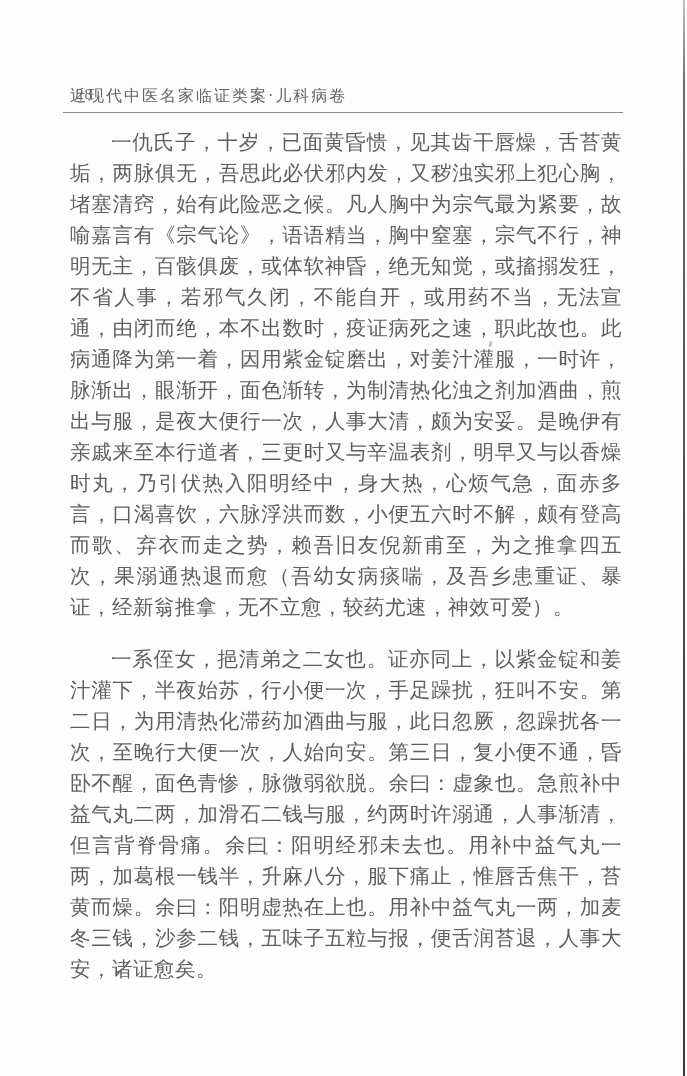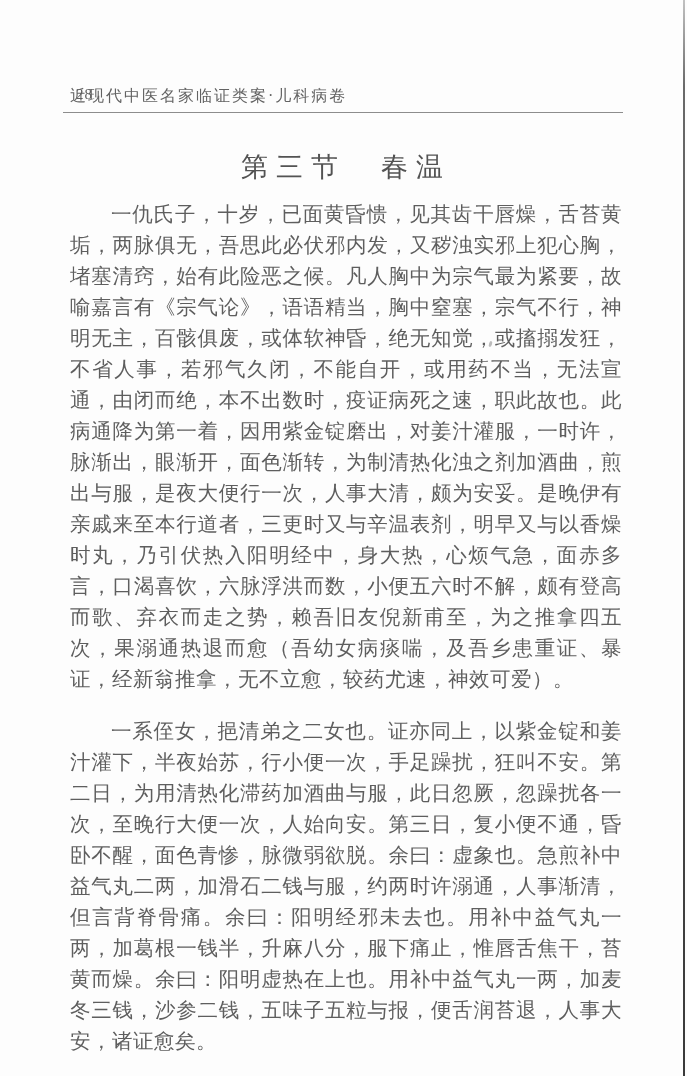--- a/index.html
+++ b/index.html
@@ -94,21 +94,20 @@
 <div class="page">
   <div class="content">
 
     <div class="page-header">
       <span class="page-number">28</span>
       <div class="running-head">近现代中医名家临证类案·儿科病卷</div>
     </div>
 
     <div class="header-rule"></div>
 
-    <div class="section-title">第三节　春温</div>
 
 
 
     <p class="case-paragraph">一仇氏子，十岁，已面黄昏愦，见其齿干唇燥，舌苔黄垢，两脉俱无，吾思此必伏邪内发，又秽浊实邪上犯心胸，堵塞清窍，始有此险恶之候。凡人胸中为宗气最为紧要，故喻嘉言有《宗气论》，语语精当，胸中窒塞，宗气不行，神明无主，百骸俱废，或体软神昏，绝无知觉，或搐搦发狂，不省人事，若邪气久闭，不能自开，或用药不当，无法宣通，由闭而绝，本不出数时，疫证病死之速，职此故也。此病通降为第一着，因用紫金锭磨出，对姜汁灌服，一时许，脉渐出，眼渐开，面色渐转，为制清热化浊之剂加酒曲，煎出与服，是夜大便行一次，人事大清，颇为安妥。是晚伊有亲戚来至本行道者，三更时又与辛温表剂，明早又与以香燥时丸，乃引伏热入阳明经中，身大热，心烦气急，面赤多言，口渴喜饮，六脉浮洪而数，小便五六时不解，颇有登高而歌、弃衣而走之势，赖吾旧友倪新甫至，为之推拿四五次，果溺通热退而愈（吾幼女病痰喘，及吾乡患重证、暴证，经新翁推拿，无不立愈，较药尤速，神效可爱）。</p>
 
     <p class="case-paragraph">一系侄女，挹清弟之二女也。证亦同上，以紫金锭和姜汁灌下，半夜始苏，行小便一次，手足躁扰，狂叫不安。第二日，为用清热化滞药加酒曲与服，此日忽厥，忽躁扰各一次，至晚行大便一次，人始向安。第三日，复小便不通，昏卧不醒，面色青惨，脉微弱欲脱。余曰：虚象也。急煎补中益气丸二两，加滑石二钱与服，约两时许溺通，人事渐清，但言背脊骨痛。余曰：阳明经邪未去也。用补中益气丸一两，加葛根一钱半，升麻八分，服下痛止，惟唇舌焦干，苔黄而燥。余曰：阳明虚热在上也。用补中益气丸一两，加麦冬三钱，沙参二钱，五味子五粒与报，便舌润苔退，人事大安，诸证愈矣。</p>
 
   </div>
 
   <div class="scan-speck speck-1"></div>

